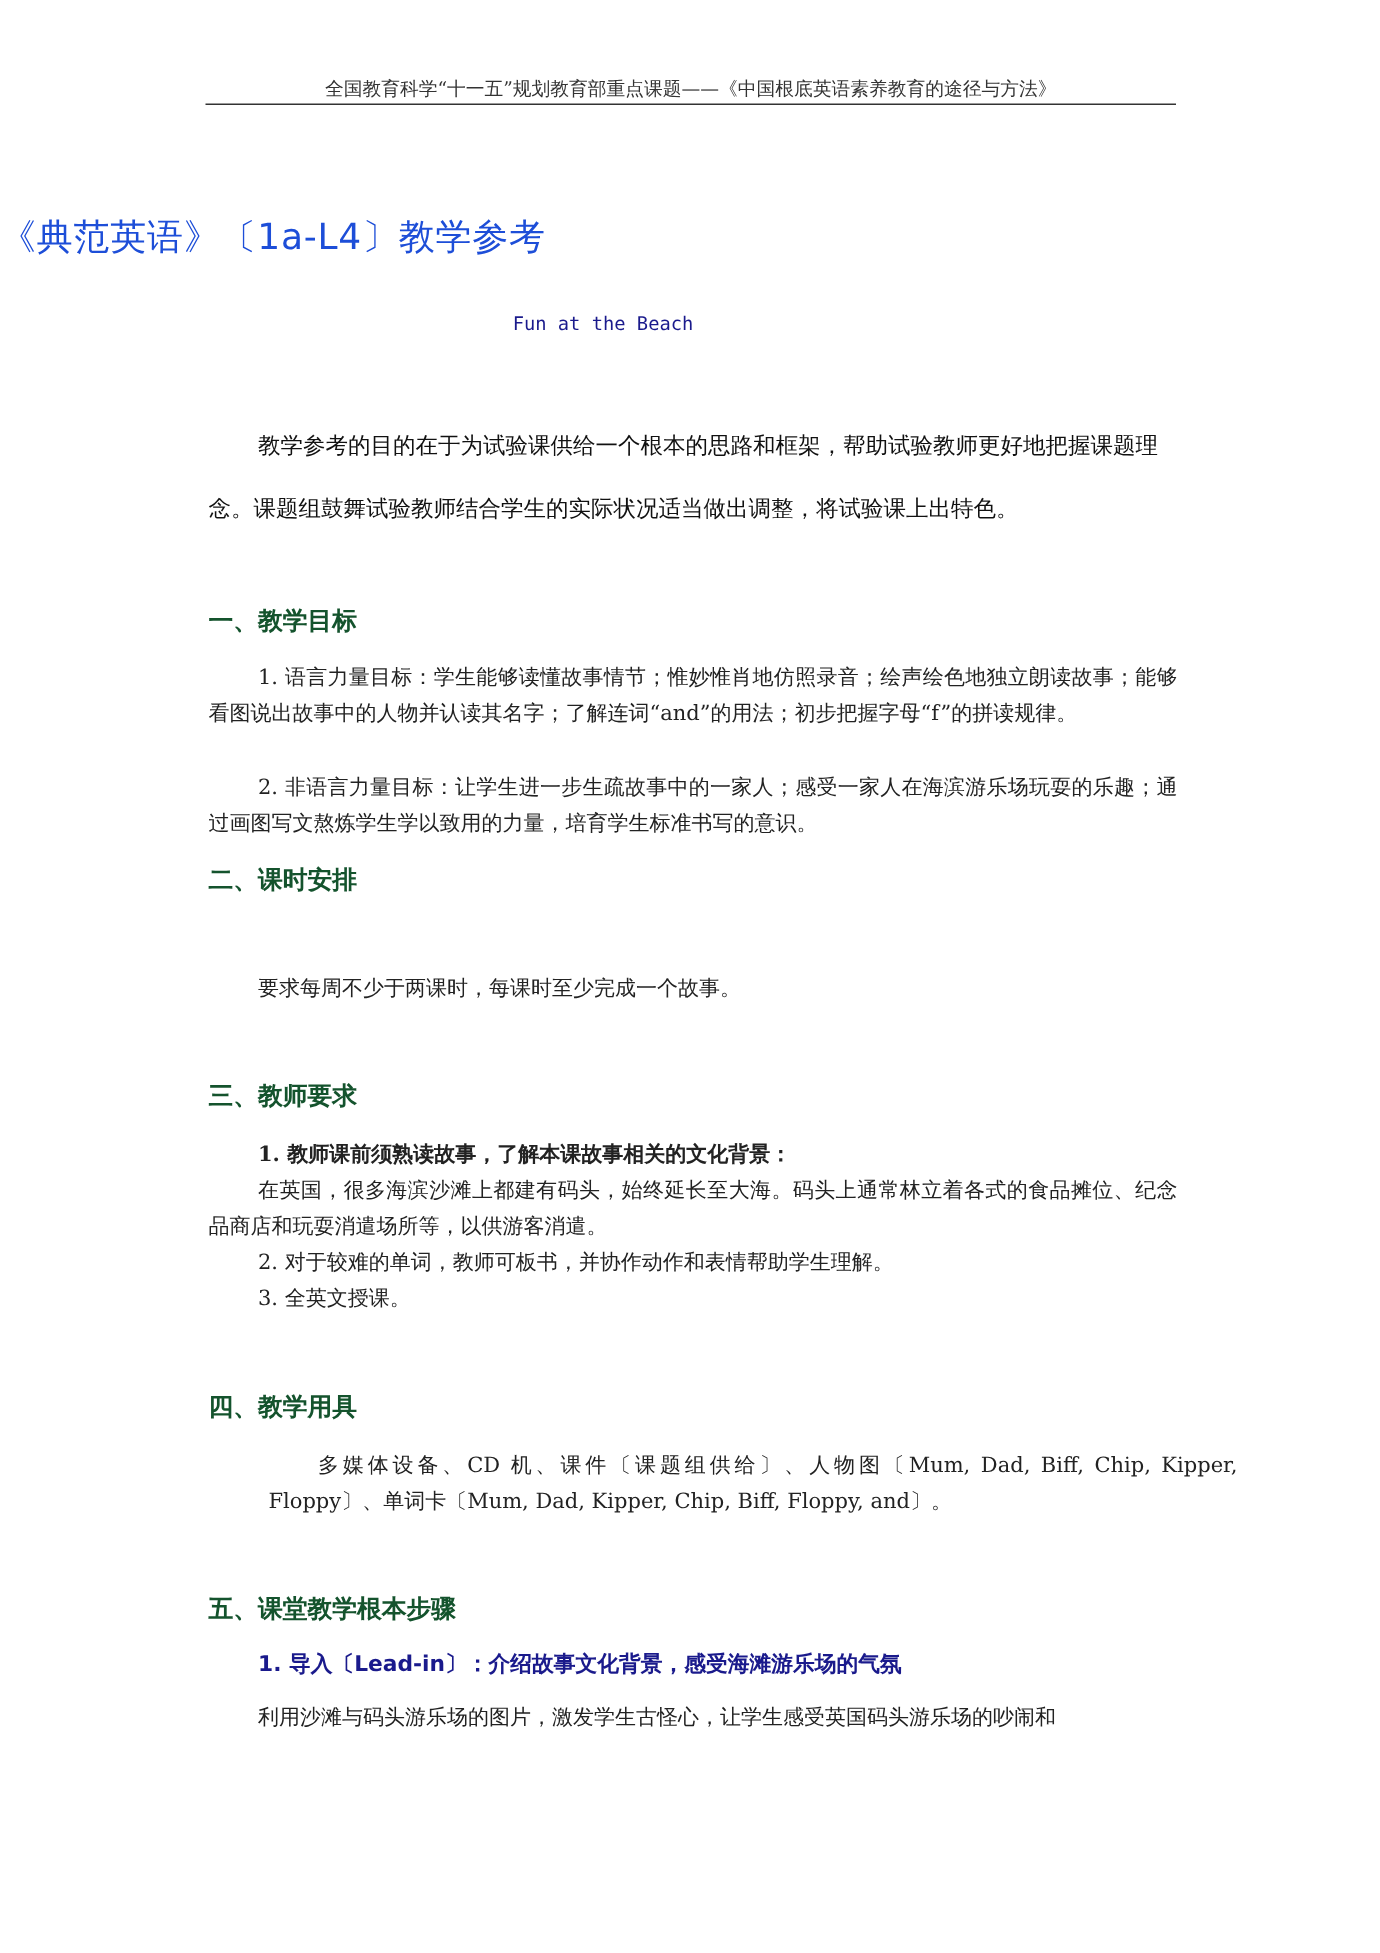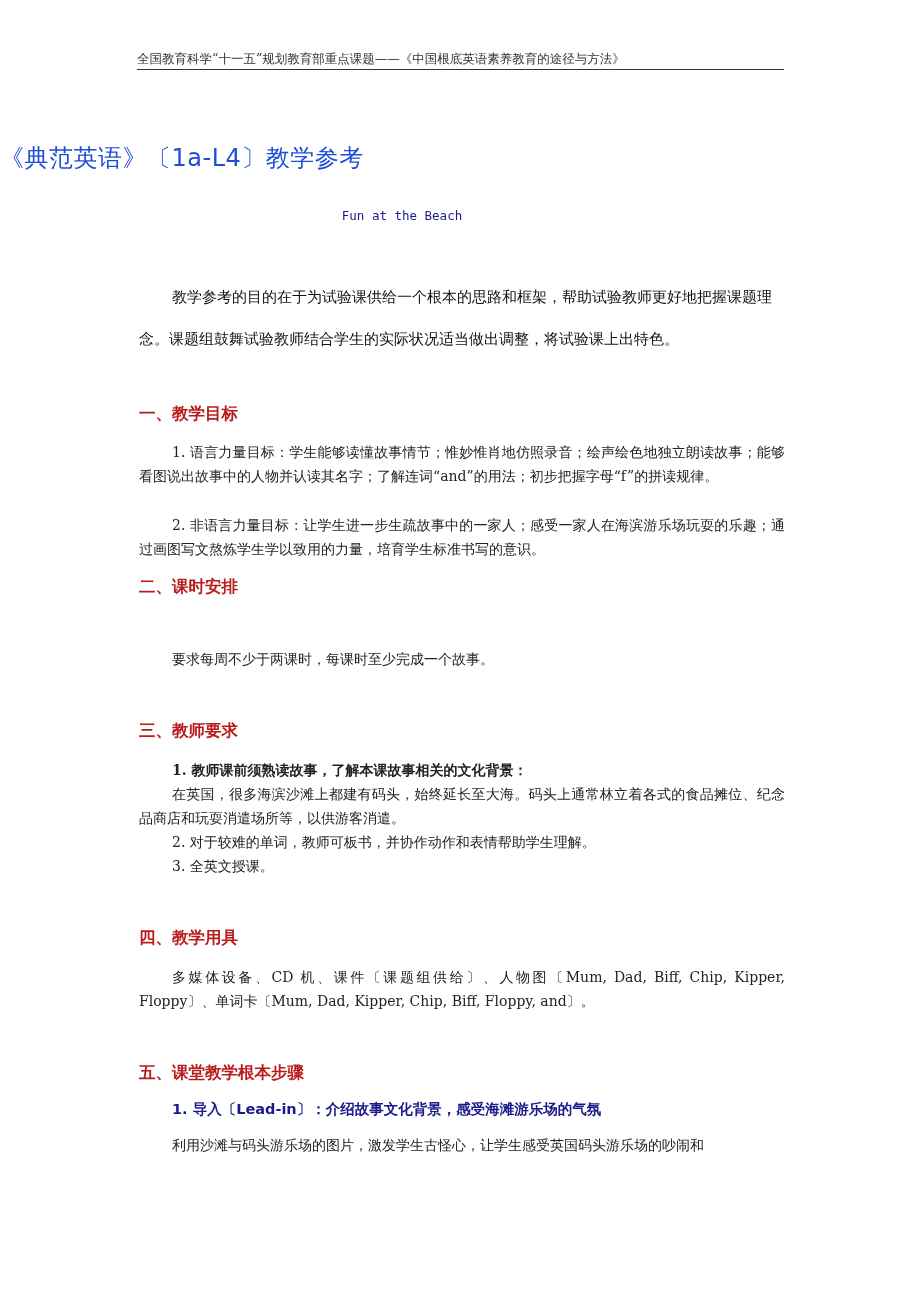--- a/index.html
+++ b/index.html
@@ -1,32 +1,32 @@
 <!DOCTYPE html>
 <html><head>
 <meta charset="utf-8">
 <style>
   html, body { margin: 0; padding: 0; background: #ffffff; }
   body { width: 920px; height: 1302px; position: relative; overflow: hidden;
          font-family: "DejaVu Serif", "Liberation Serif", serif; color: #1a1a1a; }
   .page-header { position: absolute; left: 137px; top: 50px; width: 647px;
-                 border-bottom: 1px solid #333; 
+                 border-bottom: 1px solid #333; text-align: center;
                  font-size: 12.5px; color: #333; padding-bottom: 2px; line-height: 17px; }
   .doc-title { position: absolute; left: 0; width: 836px; top: 142px; text-align: left;
                font-family: "DejaVu Sans", "Liberation Sans", sans-serif;
                font-size: 24px; color: #1d4ed8; letter-spacing: 0.5px; }
   .doc-subtitle { position: absolute; left: 0; width: 804px; top: 208px; text-align: center;
                   font-family: "DejaVu Sans Mono", "Liberation Mono", monospace;
                   font-size: 12.5px; color: #1a1a8c; }
   .intro { position: absolute; left: 139px; width: 645px; top: 276px;
            font-family: "DejaVu Sans", "Liberation Sans", sans-serif;
            font-size: 15px; color: #111; line-height: 42px; text-indent: 33px; }
   .section-heading { position: absolute; left: 139px;
                      font-family: "DejaVu Sans", "Liberation Sans", sans-serif;
-                     font-size: 16.5px; font-weight: bold; color: #b91c1c; }
+                     font-size: 16.5px; font-weight: bold; color: #14532d; }
   .para { position: absolute; left: 139px; width: 646px; font-size: 14px;
           line-height: 24px; color: #222; text-align: justify; text-indent: 33px; }
   .sub-heading { position: absolute; left: 172px;
                  font-family: "DejaVu Sans", "Liberation Sans", sans-serif;
                  font-size: 14.5px; font-weight: bold; color: #1a1a8c; }
 </style>
 </head>
 <body>
 
 <div class="page-header">全国教育科学“十一五”规划教育部重点课题——《中国根底英语素养教育的途径与方法》</div>
@@ -43,17 +43,17 @@
 <div class="section-heading" style="top:576px;">二、课时安排</div>
 <div class="para" style="top:647px;">要求每周不少于两课时，每课时至少完成一个故事。</div>
 
 <div class="section-heading" style="top:720px;text-align:center;">三、教师要求</div>
 <div class="para" style="top:758px;font-weight:bold;">1. 教师课前须熟读故事，了解本课故事相关的文化背景：</div>
 <div class="para" style="top:782px;">在英国，很多海滨沙滩上都建有码头，始终延长至大海。码头上通常林立着各式的食品摊位、纪念品商店和玩耍消遣场所等，以供游客消遣。</div>
 <div class="para" style="top:830px;">2. 对于较难的单词，教师可板书，并协作动作和表情帮助学生理解。</div>
 <div class="para" style="top:854px;">3. 全英文授课。</div>
 
 <div class="section-heading" style="top:927px;text-align:center;">四、教学用具</div>
-<div class="para" style="top:965px;">多媒体设备、CD 机、课件〔课题组供给〕、人物图〔Mum, Dad, Biff, Chip, Kipper, Floppy〕、单词卡〔Mum, Dad, Kipper, Chip, Biff, Floppy, and〕。</div>
+<div class="para" style="top:965px;margin-left:40px;">多媒体设备、CD 机、课件〔课题组供给〕、人物图〔Mum, Dad, Biff, Chip, Kipper, Floppy〕、单词卡〔Mum, Dad, Kipper, Chip, Biff, Floppy, and〕。</div>
 
 <div class="section-heading" style="top:1062px;">五、课堂教学根本步骤</div>
 <div class="sub-heading" style="top:1100px;">1. 导入〔Lead-in〕：介绍故事文化背景，感受海滩游乐场的气氛</div>
 <div class="para" style="top:1133px;">利用沙滩与码头游乐场的图片，激发学生古怪心，让学生感受英国码头游乐场的吵闹和</div>
 
 </body></html>

